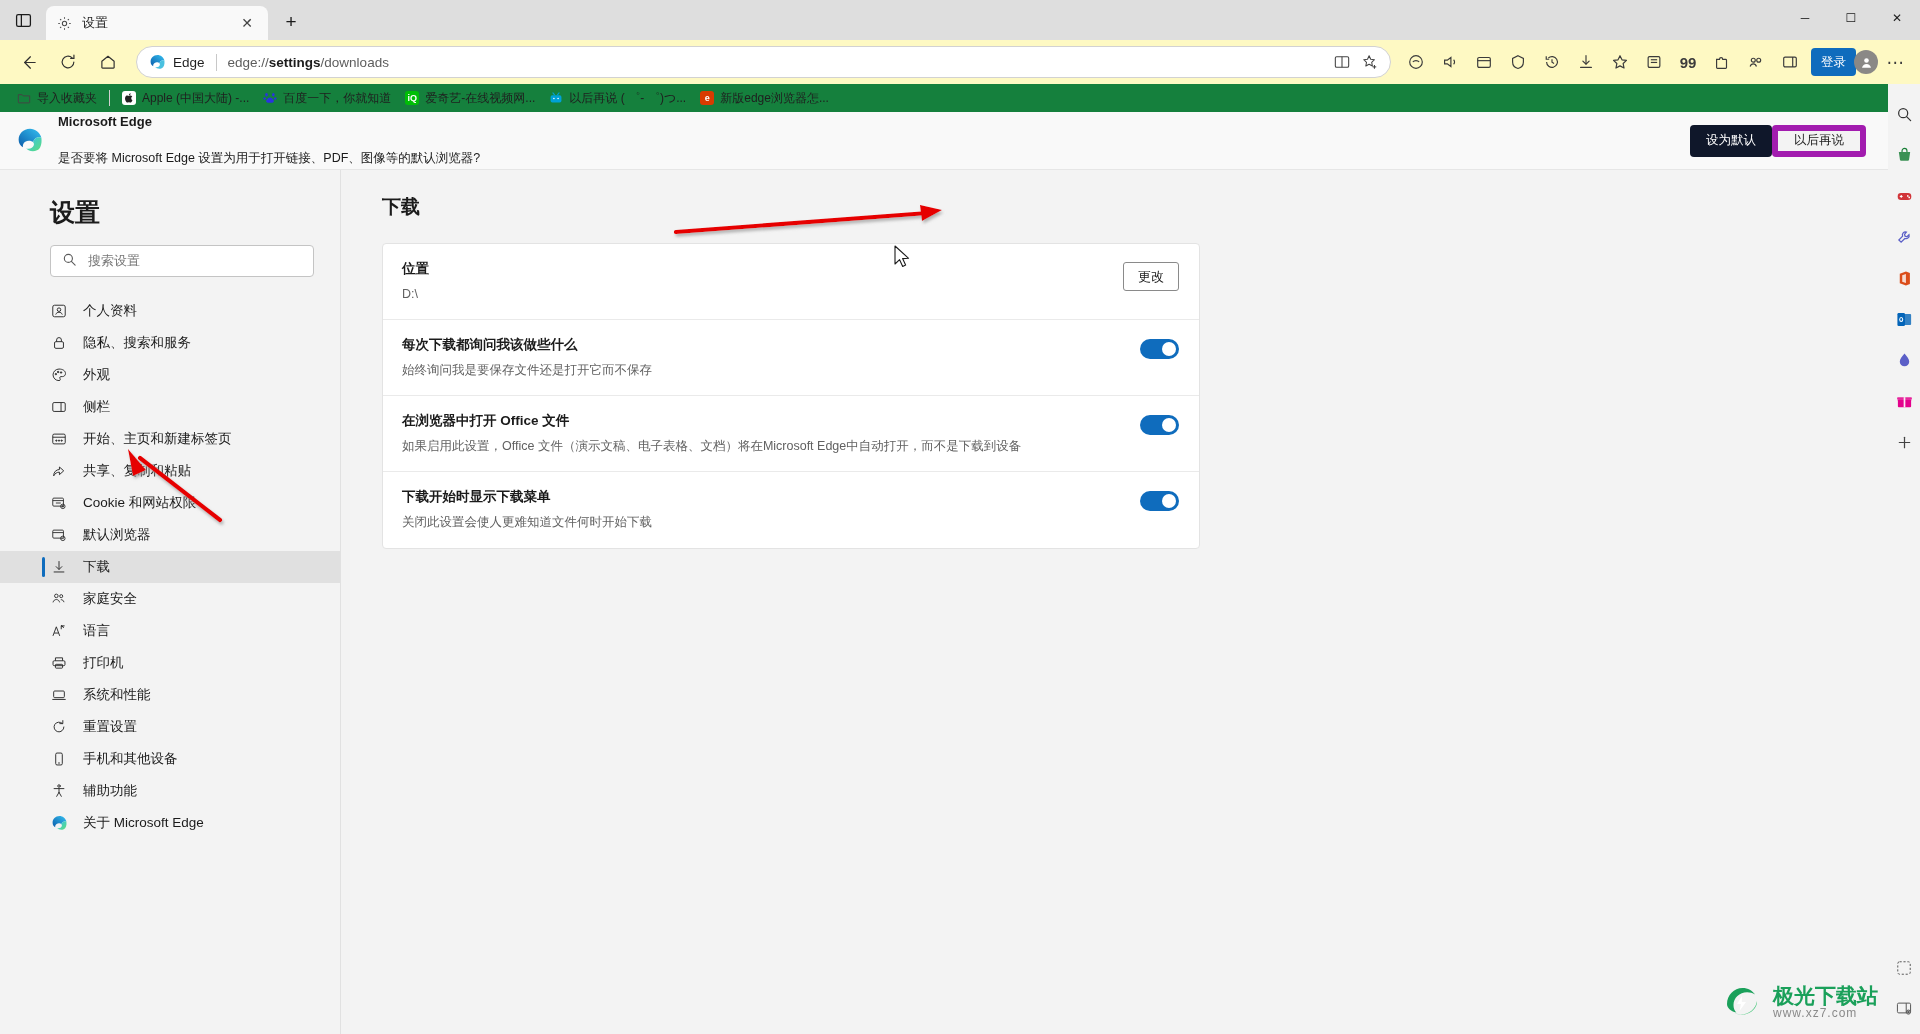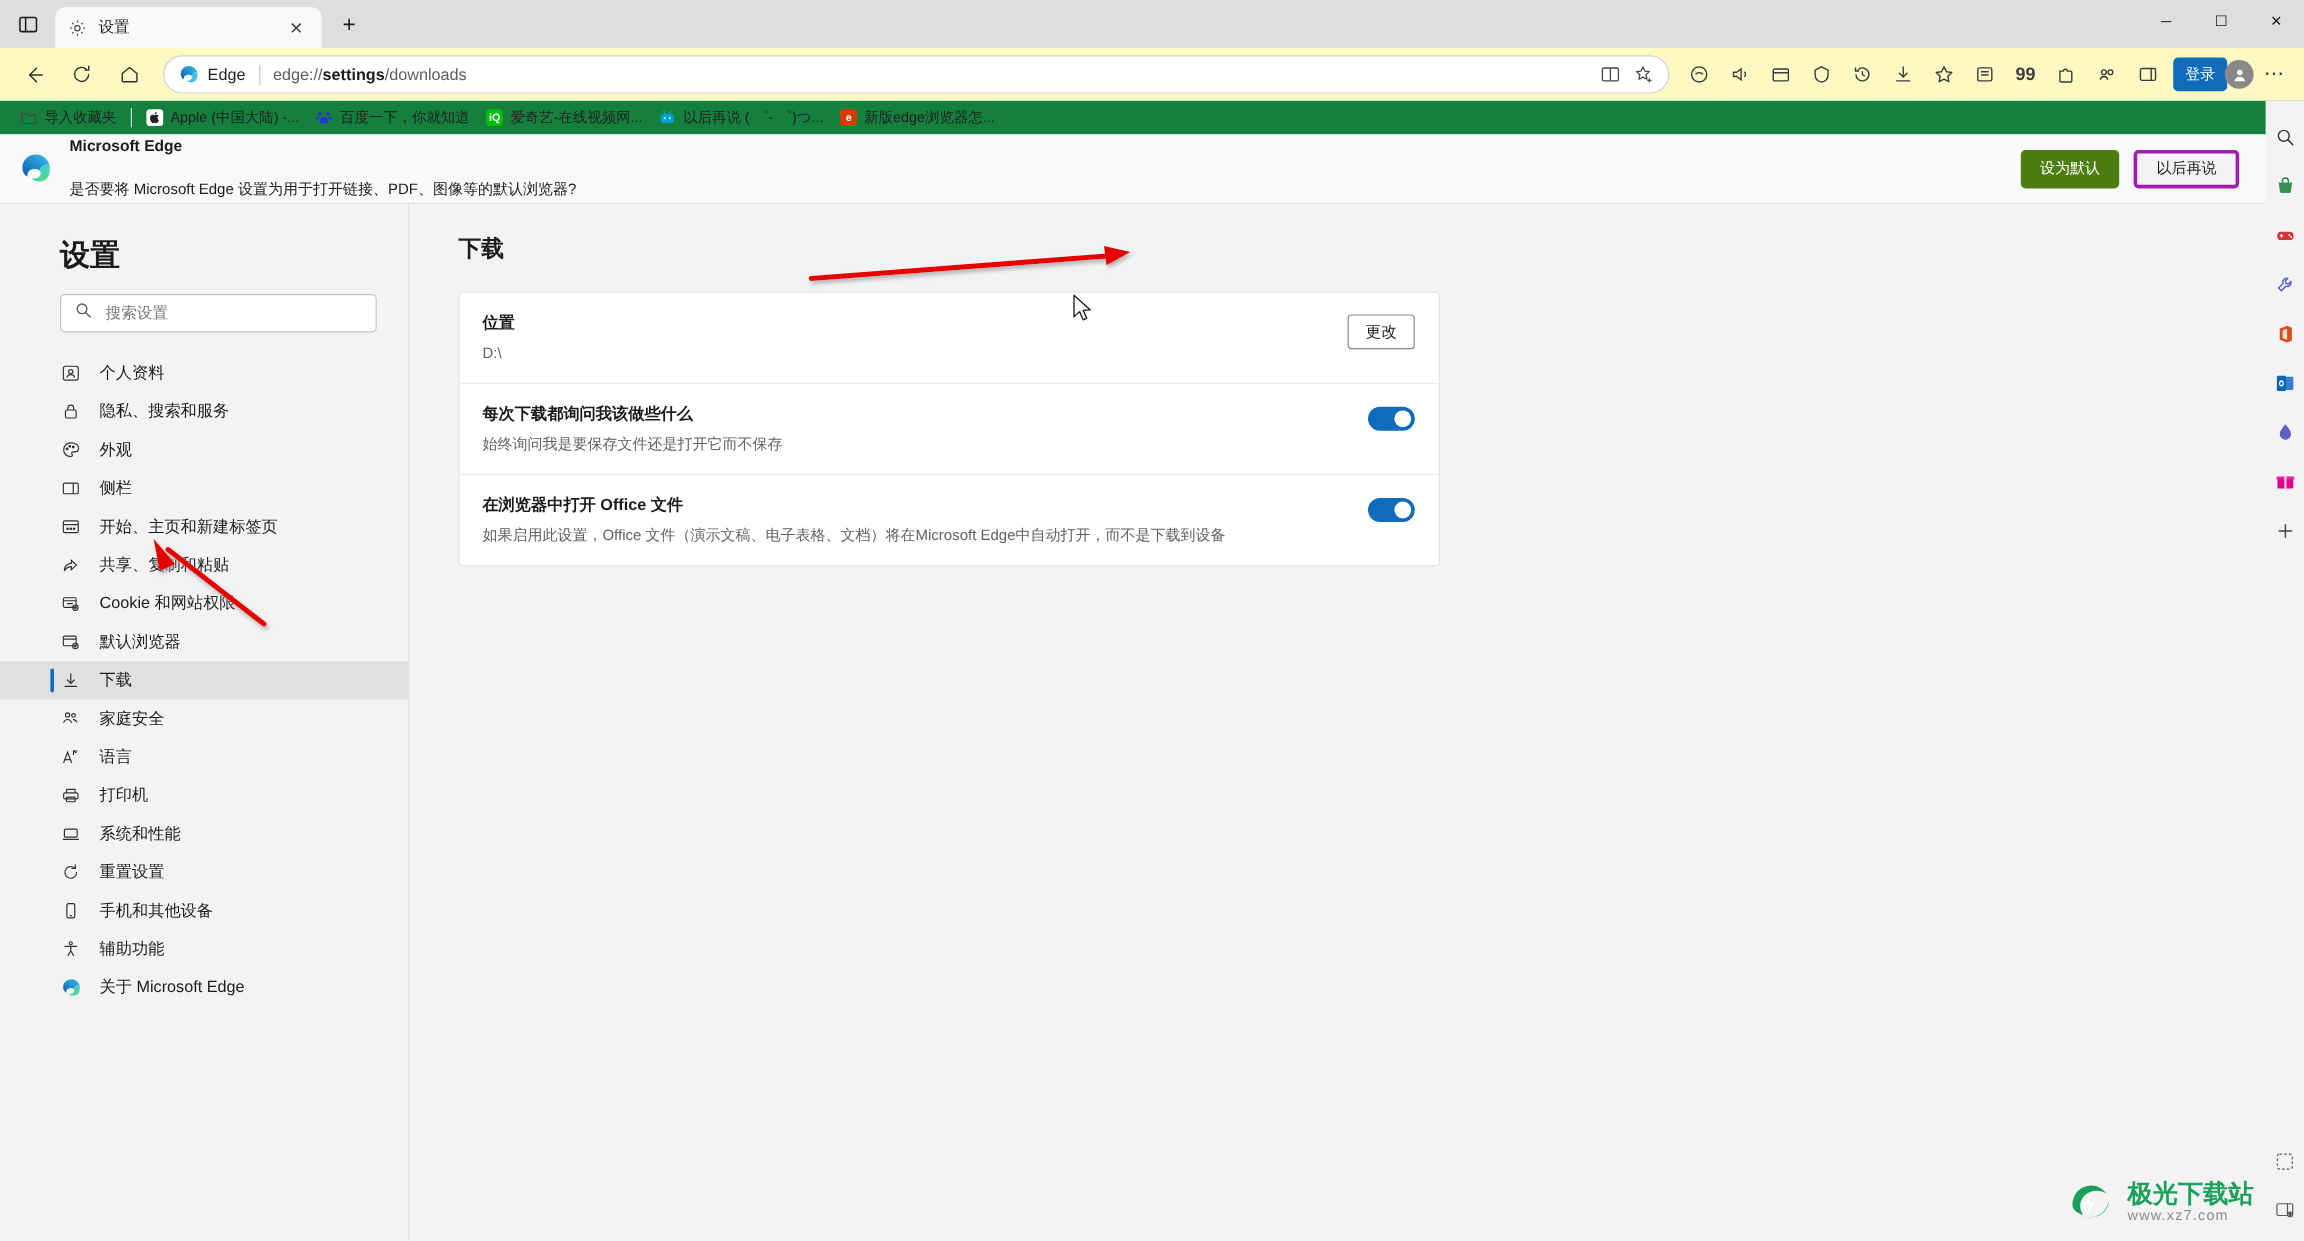--- a/index.html
+++ b/index.html
@@ -108,26 +108,26 @@
   .banner {
     position:absolute; top:112px; left:0; width:1888px; height:58px;
     background:#f9f9f9; border-bottom:1px solid #e6e6e6;
     display:flex; align-items:center; padding:0 22px 0 16px;
   }
   .banner-logo { width:28px; height:28px; margin-right:14px; flex-shrink:0; }
   .banner-texts { flex:1; }
   .banner-title { font-size:13px; font-weight:bold; color:#1b1b1b; margin-bottom:21px; }
   .banner-sub { font-size:12.5px; color:#1b1b1b; }
   .banner-primary {
-    height:32px; background:#4d7c0f; color:#fff; border-radius:4px;
+    height:32px; background:#0f172a; color:#fff; border-radius:4px;
     padding:0 16px; font-size:12.5px; display:flex; align-items:center;
-    margin-right:12px;
+    margin-right:0;
   }
   .banner-secondary {
-    height:32px; background:#f3f3f3; border:3px solid #a21caf; color:#1b1b1b;
+    height:32px; background:#f3f3f3; border:6px solid #a21caf; color:#1b1b1b;
     border-radius:4px; padding:0 16px; font-size:12.5px;
     display:flex; align-items:center;
   }
 
   
   .content { position:absolute; top:170px; left:0; width:1888px; height:864px; background:#f3f3f3; display:flex; }
   .sidebar { width:340px; flex-shrink:0; padding:16px 0 0 0; }
   .settings-title { font-size:25px; font-weight:bold; color:#1b1b1b; margin:10px 0 16px 50px; }
   .search-box {
     margin:0 26px 0 50px; height:32px; background:#fff;
@@ -675,20 +675,29 @@
         <div class="row">
           <div class="row-texts">
             <div class="row-title">在浏览器中打开 Office 文件</div>
             <div class="row-sub">如果启用此设置，Office 文件（演示文稿、电子表格、文档）将在Microsoft Edge中自动打开，而不是下载到设备</div>
           </div>
           <div class="toggle">
             <div class="knob"></div>
           </div>
         </div>
 
+        <div class="row">
+          <div class="row-texts">
+            <div class="row-title">下载开始时显示下载菜单</div>
+            <div class="row-sub">关闭此设置会使人更难知道文件何时开始下载</div>
+          </div>
+          <div class="toggle">
+            <div class="knob"></div>
+          </div>
+        </div>
 
       </div>
     </div>
   </div>
 
   <div class="edge-sidebar">
     <div class="es-icon">
       <svg width="17" height="17" viewBox="0 0 18 18" fill="none" stroke="#333" stroke-width="1.3">
           <circle cx="7.6" cy="7.6" r="4.8"></circle>
           <line x1="11.2" y1="11.2" x2="15.5" y2="15.5" stroke-linecap="round"></line>

